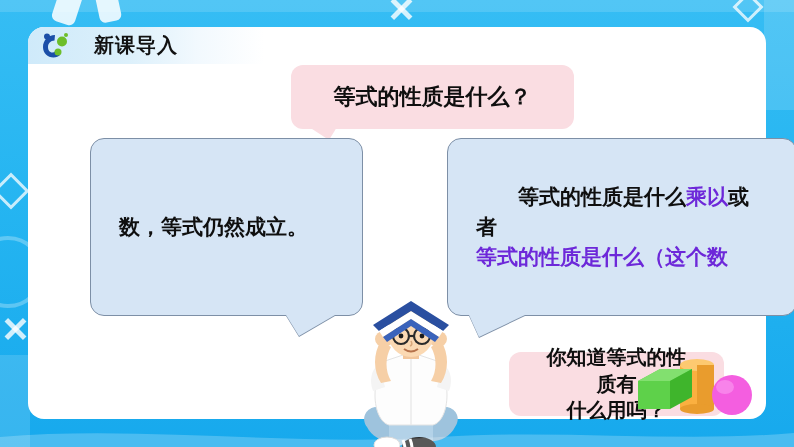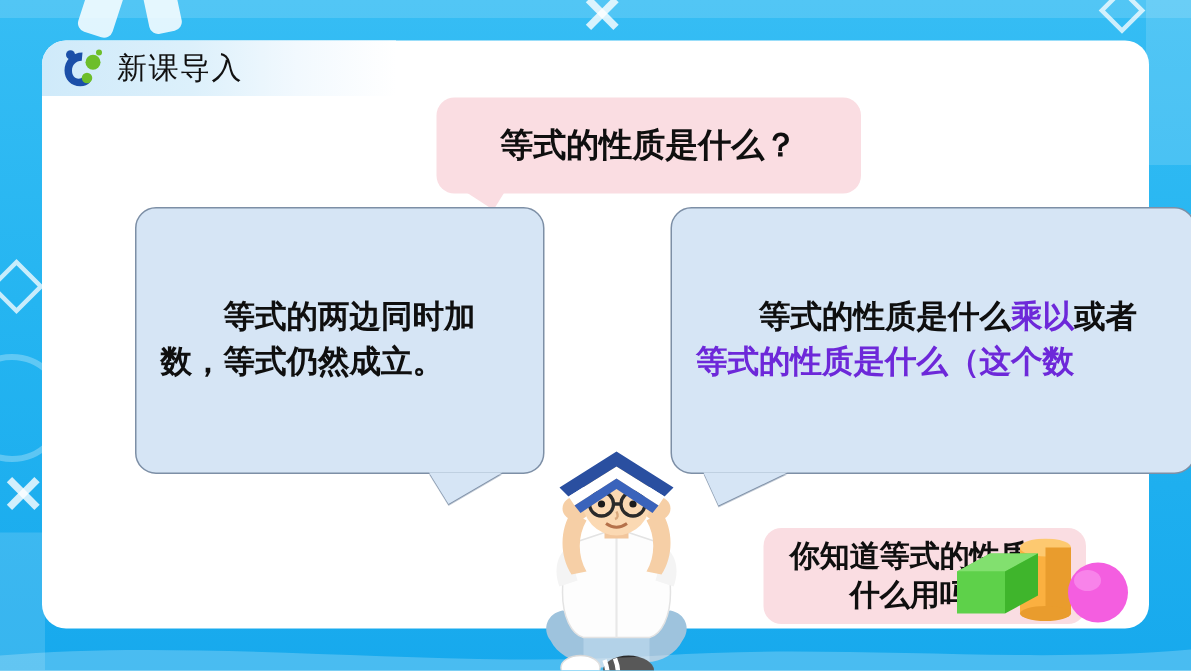--- a/index.html
+++ b/index.html
@@ -50,39 +50,39 @@
 
   
   #header {
     position:absolute; left:0; top:0; width:236px; height:37px;
     background:linear-gradient(90deg,#cfeafa 0%,#dcf0fb 42%,#f2f9fe 72%,#ffffff 100%);
     border-top-left-radius:16px;
     display:flex; align-items:center;
   }
   #logo { width:30px; height:28px; margin-left:12px; flex:0 0 auto; }
   #header-title {
-    margin-left:8px;
-    font-size:20px; font-weight:normal; color:#111;
+    margin-left:24px;
+    font-size:20px; font-weight:bold; color:#111;
     letter-spacing:1px;
     white-space:nowrap;
   }
 
   
   .bubble {
     position:absolute;
     font-weight:bold;
     color:#0f0f0f;
     line-height:1.42;
   }
   .bubble .body {
     position:relative;
     width:100%; height:100%;
     border-radius:14px;
     display:flex; flex-direction:column; justify-content:center;
-    padding:6px 16px;
+    padding:6px 28px;
   }
   .pink .body { background:#fadde2; }
   .blue .body { background:#d6e5f5; border:1.2px solid #7d8fa6; }
 
   
   .tail { position:absolute; }
 
   #bubble-top   { left:263px; top:38px;  width:283px; height:64px; font-size:22px; text-align:center; }
   #bubble-top .body{ border-radius:12px; }
   #bubble-top .tail{
@@ -158,21 +158,20 @@
 
     <div class="bubble pink" id="bubble-top">
       <div class="body">
         <span>等式的性质是什么？</span>
       </div>
       <span class="tail"></span>
     </div>
 
     <div class="bubble blue" id="bubble-left">
       <div class="body">
-        <span class="indent">等式的两边同时加</span>
         <span>数，等式仍然成立。</span>
       </div>
       <span class="tail"></span>
     </div>
 
     <div class="bubble blue" id="bubble-right">
       <div class="body">
         <span class="indent">
           <span>等式的性质是什么</span><span class="red">乘以</span><span>或者</span>
         </span>

